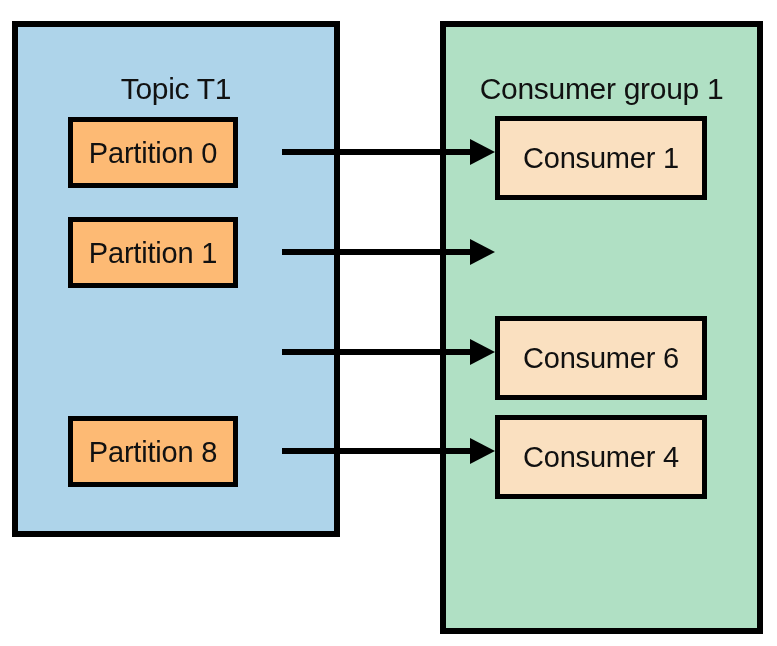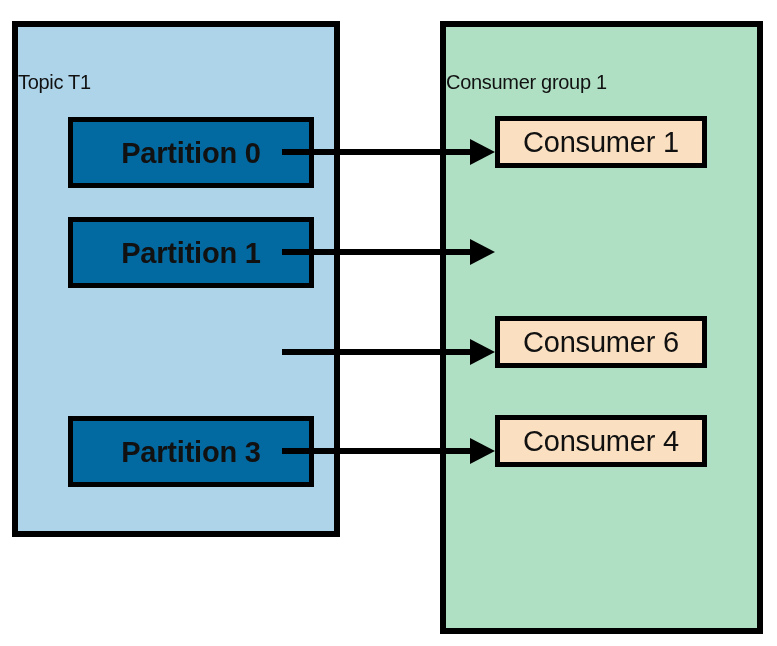--- a/index.html
+++ b/index.html
@@ -37,55 +37,55 @@
     top: 21px;
     width: 323px;
     height: 613px;
     background: #b0e0c4;
   }
 
   .panel-title {
     position: absolute;
     left: 0;
     right: 0;
-    text-align: left;
-    font-size: 20px;
+    text-align: center;
+    font-size: 30px;
     line-height: 34px;
     color: #111111;
     letter-spacing: -0.3px;
     white-space: nowrap;
+    margin-top: 7px;
   }
   #topic-panel .panel-title { top: 38px; }
   #consumer-group-panel .panel-title { top: 38px; }
 
   
   .node-box {
     position: absolute;
     box-sizing: border-box;
     border: 5px solid #000000;
     display: flex;
     align-items: center;
     justify-content: center;
     font-size: 29px;
     line-height: 32px;
     color: #111111;
     letter-spacing: -0.2px;
     white-space: nowrap;
   }
   .partition-box {
     left: 68px;
-    width: 246px;
+    width: 170px;
     height: 71px;
-    background: #0369a1;
-    font-weight: bold;
+    background: #fdba74;
   }
   .consumer-box {
     left: 495px;
     width: 212px;
-    height: 52px;
+    height: 84px;
     background: #fae0c0;
   }
 
   
   .connector {
     position: absolute;
     height: 0;
   }
   .connector .shaft {
     position: absolute;
@@ -117,21 +117,21 @@
     <div class="panel-title">Consumer group 1</div>
   </div>
 
   <div class="node-box partition-box" style="top:117px">
     <span>Partition 0</span>
   </div>
   <div class="node-box partition-box" style="top:217px">
     <span>Partition 1</span>
   </div>
   <div class="node-box partition-box" style="top:416px">
-    <span>Partition 3</span>
+    <span>Partition 8</span>
   </div>
 
   <div class="connector" style="left:282px; top:152px; width:213px;">
     <div class="shaft" style="width:188px;"></div>
     <div class="head" style="left:188px;"></div>
   </div>
   <div class="connector" style="left:282px; top:252px; width:213px;">
     <div class="shaft" style="width:188px;"></div>
     <div class="head" style="left:188px;"></div>
   </div>

